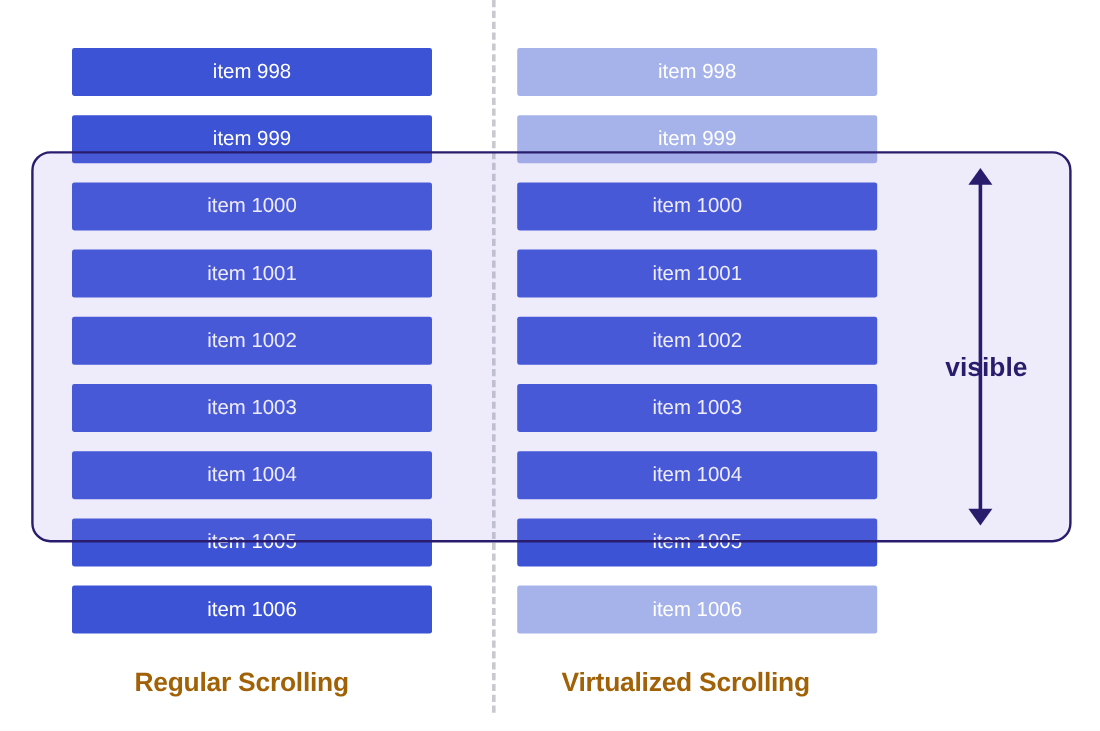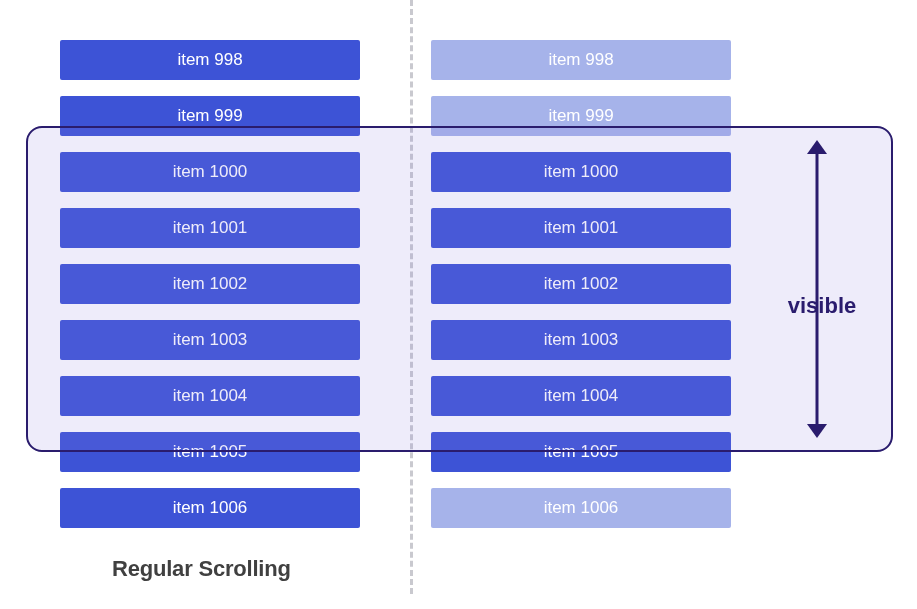--- a/index.html
+++ b/index.html
@@ -41,21 +41,21 @@
     color: #ffffff;
     border-radius: 2px;
   }
   .solid { background: #3d53d6; }
   .faded { background: #a6b3ea; }
   .caption {
     position: absolute;
     top: 556px;
     font-size: 22px;
     font-weight: 700;
-    color: #404040;
+    color: #a16207;
     letter-spacing: -0.2px;
   }
   .caption.left  { left: 112px; }
   .caption.right { left: 468px; }
   .viewport {
     position: absolute;
     left: 26px;
     top: 126px;
     width: 867px;
     height: 326px;
@@ -178,14 +178,15 @@
       <div class="head up"></div>
       <div class="shaft"></div>
       <div class="head down"></div>
     </div>
     <div class="vp-label">
       <span>visible</span><br>
     </div>
   </div>
 
   <div class="caption left">Regular Scrolling</div>
+  <div class="caption right">Virtualized Scrolling</div>
 
 </div>
 
 </body></html>

